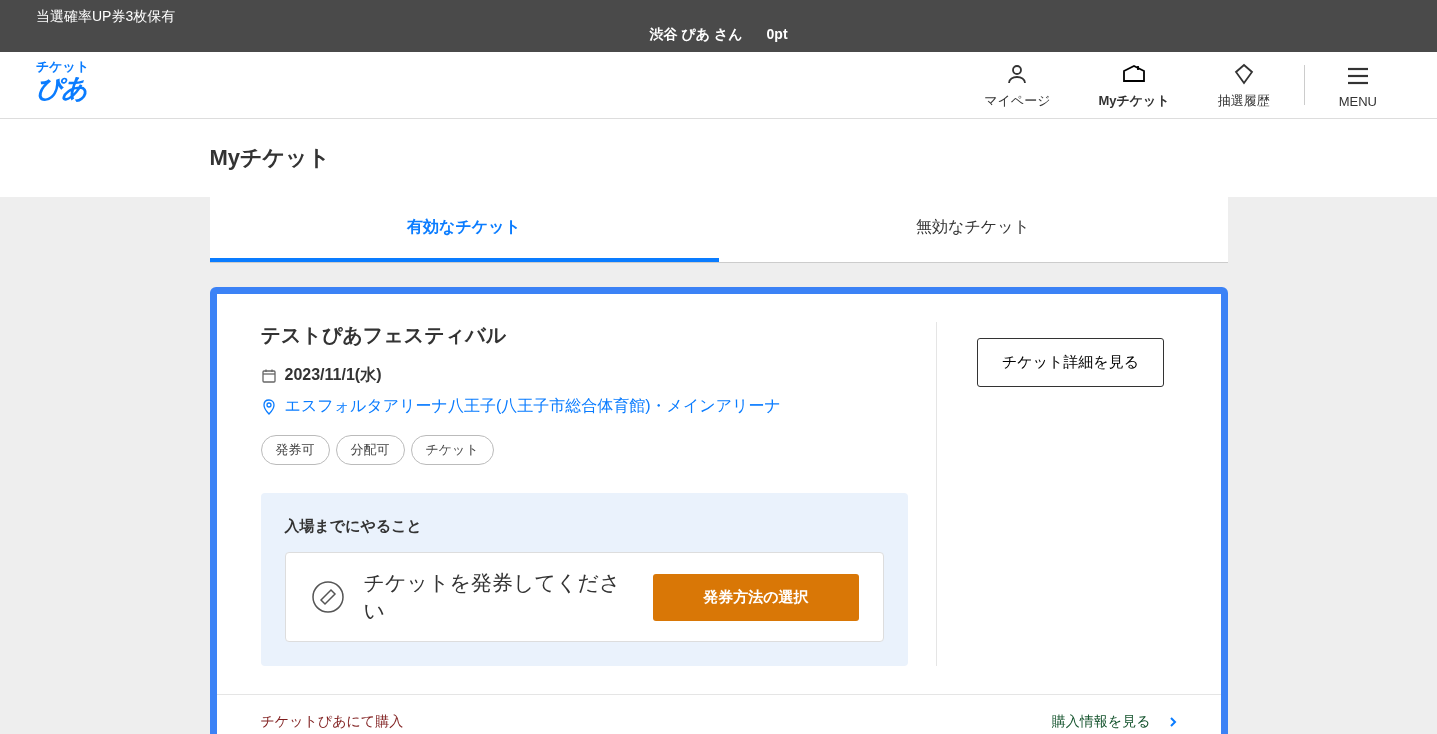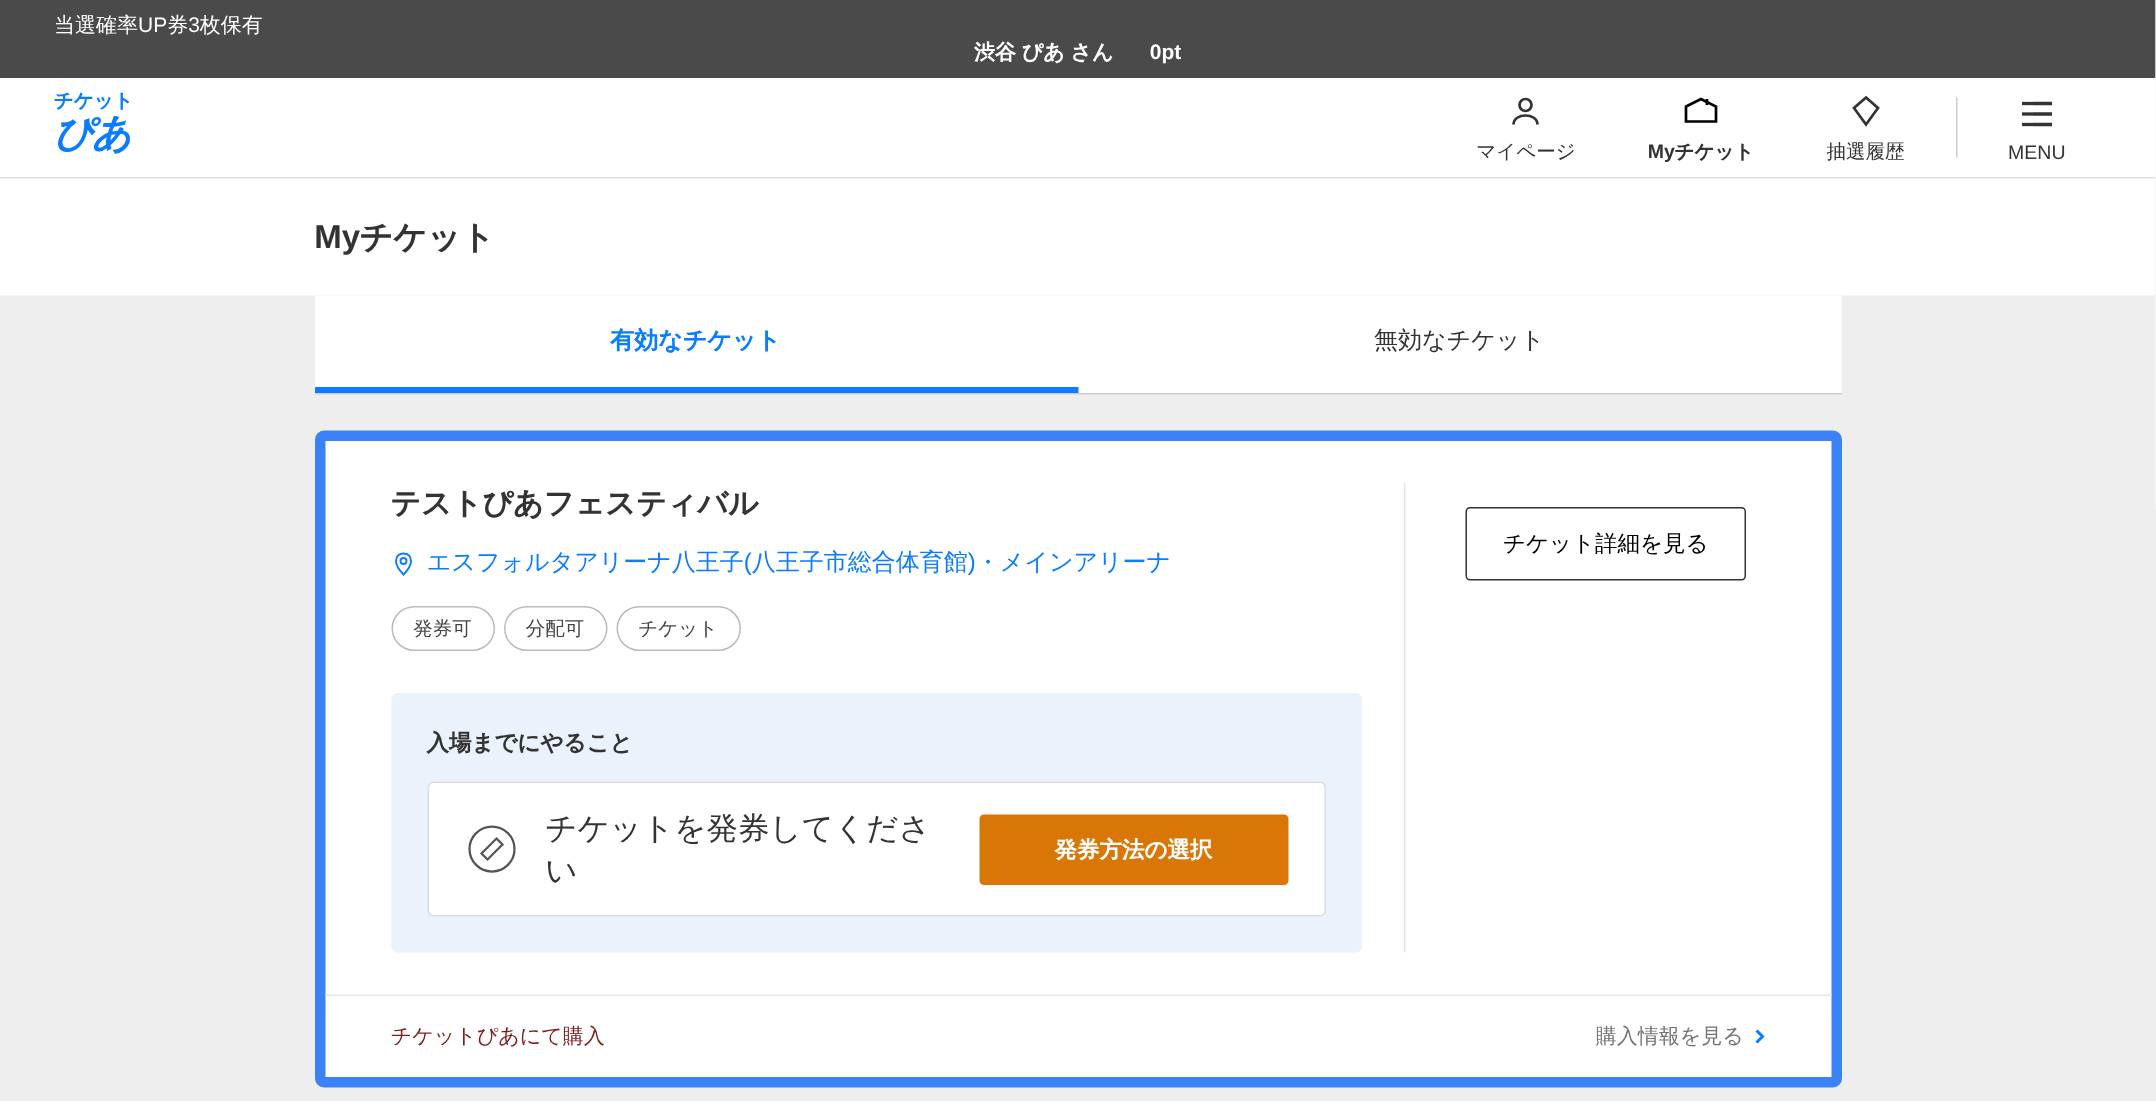--- a/index.html
+++ b/index.html
@@ -43,21 +43,21 @@
 .btn-outline { border: 1.5px solid #333; background: #fff; padding: 14px 24px; font-size: 15px; cursor: pointer; border-radius: 3px; }
 
 .todo-box { background: #eaf2fc; border-radius: 4px; padding: 24px; margin-top: 28px; }
 .todo-title { font-weight: 700; font-size: 15px; margin-bottom: 16px; }
 .todo-item { background: #fff; border: 1px solid #ddd; border-radius: 4px; padding: 16px 24px; display: flex; align-items: center; gap: 18px; }
 .todo-icon { width: 36px; height: 36px; display: flex; align-items: center; justify-content: center; }
 .todo-text { flex: 1; font-size: 21px; font-weight: 400; }
 .btn-primary { background: #d97706; color: #fff; border: none; padding: 14px 50px; font-size: 15px; font-weight: 700; cursor: pointer; border-radius: 3px; }
 
 .card-footer { border-top: 1px solid #e5e5e5; padding: 18px 44px; display: flex; justify-content: space-between; align-items: center; font-size: 14px; }
-.card-footer .link { color: #737373; cursor: pointer; display: flex; align-items: center; gap: 6px; }
+.card-footer .link { color: #14532d; cursor: pointer; display: flex; align-items: center; gap: 18px; }
 .muted { color: #7f1d1d; }
 </style>
 </head>
 <body>
 
 <div class="top-bar">
   <div>当選確率UP券3枚保有</div>
   <div class="right">
     <div>渋谷 ぴあ さん</div>
     <div>0pt</div>
@@ -122,20 +122,31 @@
     <div class="tabs">
       <div class="tab active">有効なチケット</div>
       <div class="tab">無効なチケット</div>
     </div>
 
     <div class="card">
       <div class="card-body">
         <div class="card-left">
           <div class="event-title">テストぴあフェスティバル</div>
 
+          <div class="meta-row date">
+            <span class="icon">
+              <svg width="16" height="16" viewBox="0 0 16 16" fill="none" stroke="#666" stroke-width="1.3">
+                  <rect x="2" y="3" width="12" height="11" rx="1"></rect>
+                  <line x1="2" y1="6" x2="14" y2="6"></line>
+                  <line x1="5" y1="1.5" x2="5" y2="4"></line>
+                  <line x1="11" y1="1.5" x2="11" y2="4"></line>
+                </svg>
+            </span>
+            <span>2023/11/1(水)</span>
+          </div>
 
           <div class="meta-row venue">
             <span class="icon">
               <svg width="16" height="16" viewBox="0 0 16 16" fill="none" stroke="#0a7cff" stroke-width="1.3">
                   <path d="M8 1 C5 1 3 3 3 6 C3 10 8 15 8 15 C8 15 13 10 13 6 C13 3 11 1 8 1 Z"></path>
                   <circle cx="8" cy="6" r="2"></circle>
                 </svg>
             </span>
             <a href="#">エスフォルタアリーナ八王子(八王子市総合体育館)・メインアリーナ</a>
           </div>

